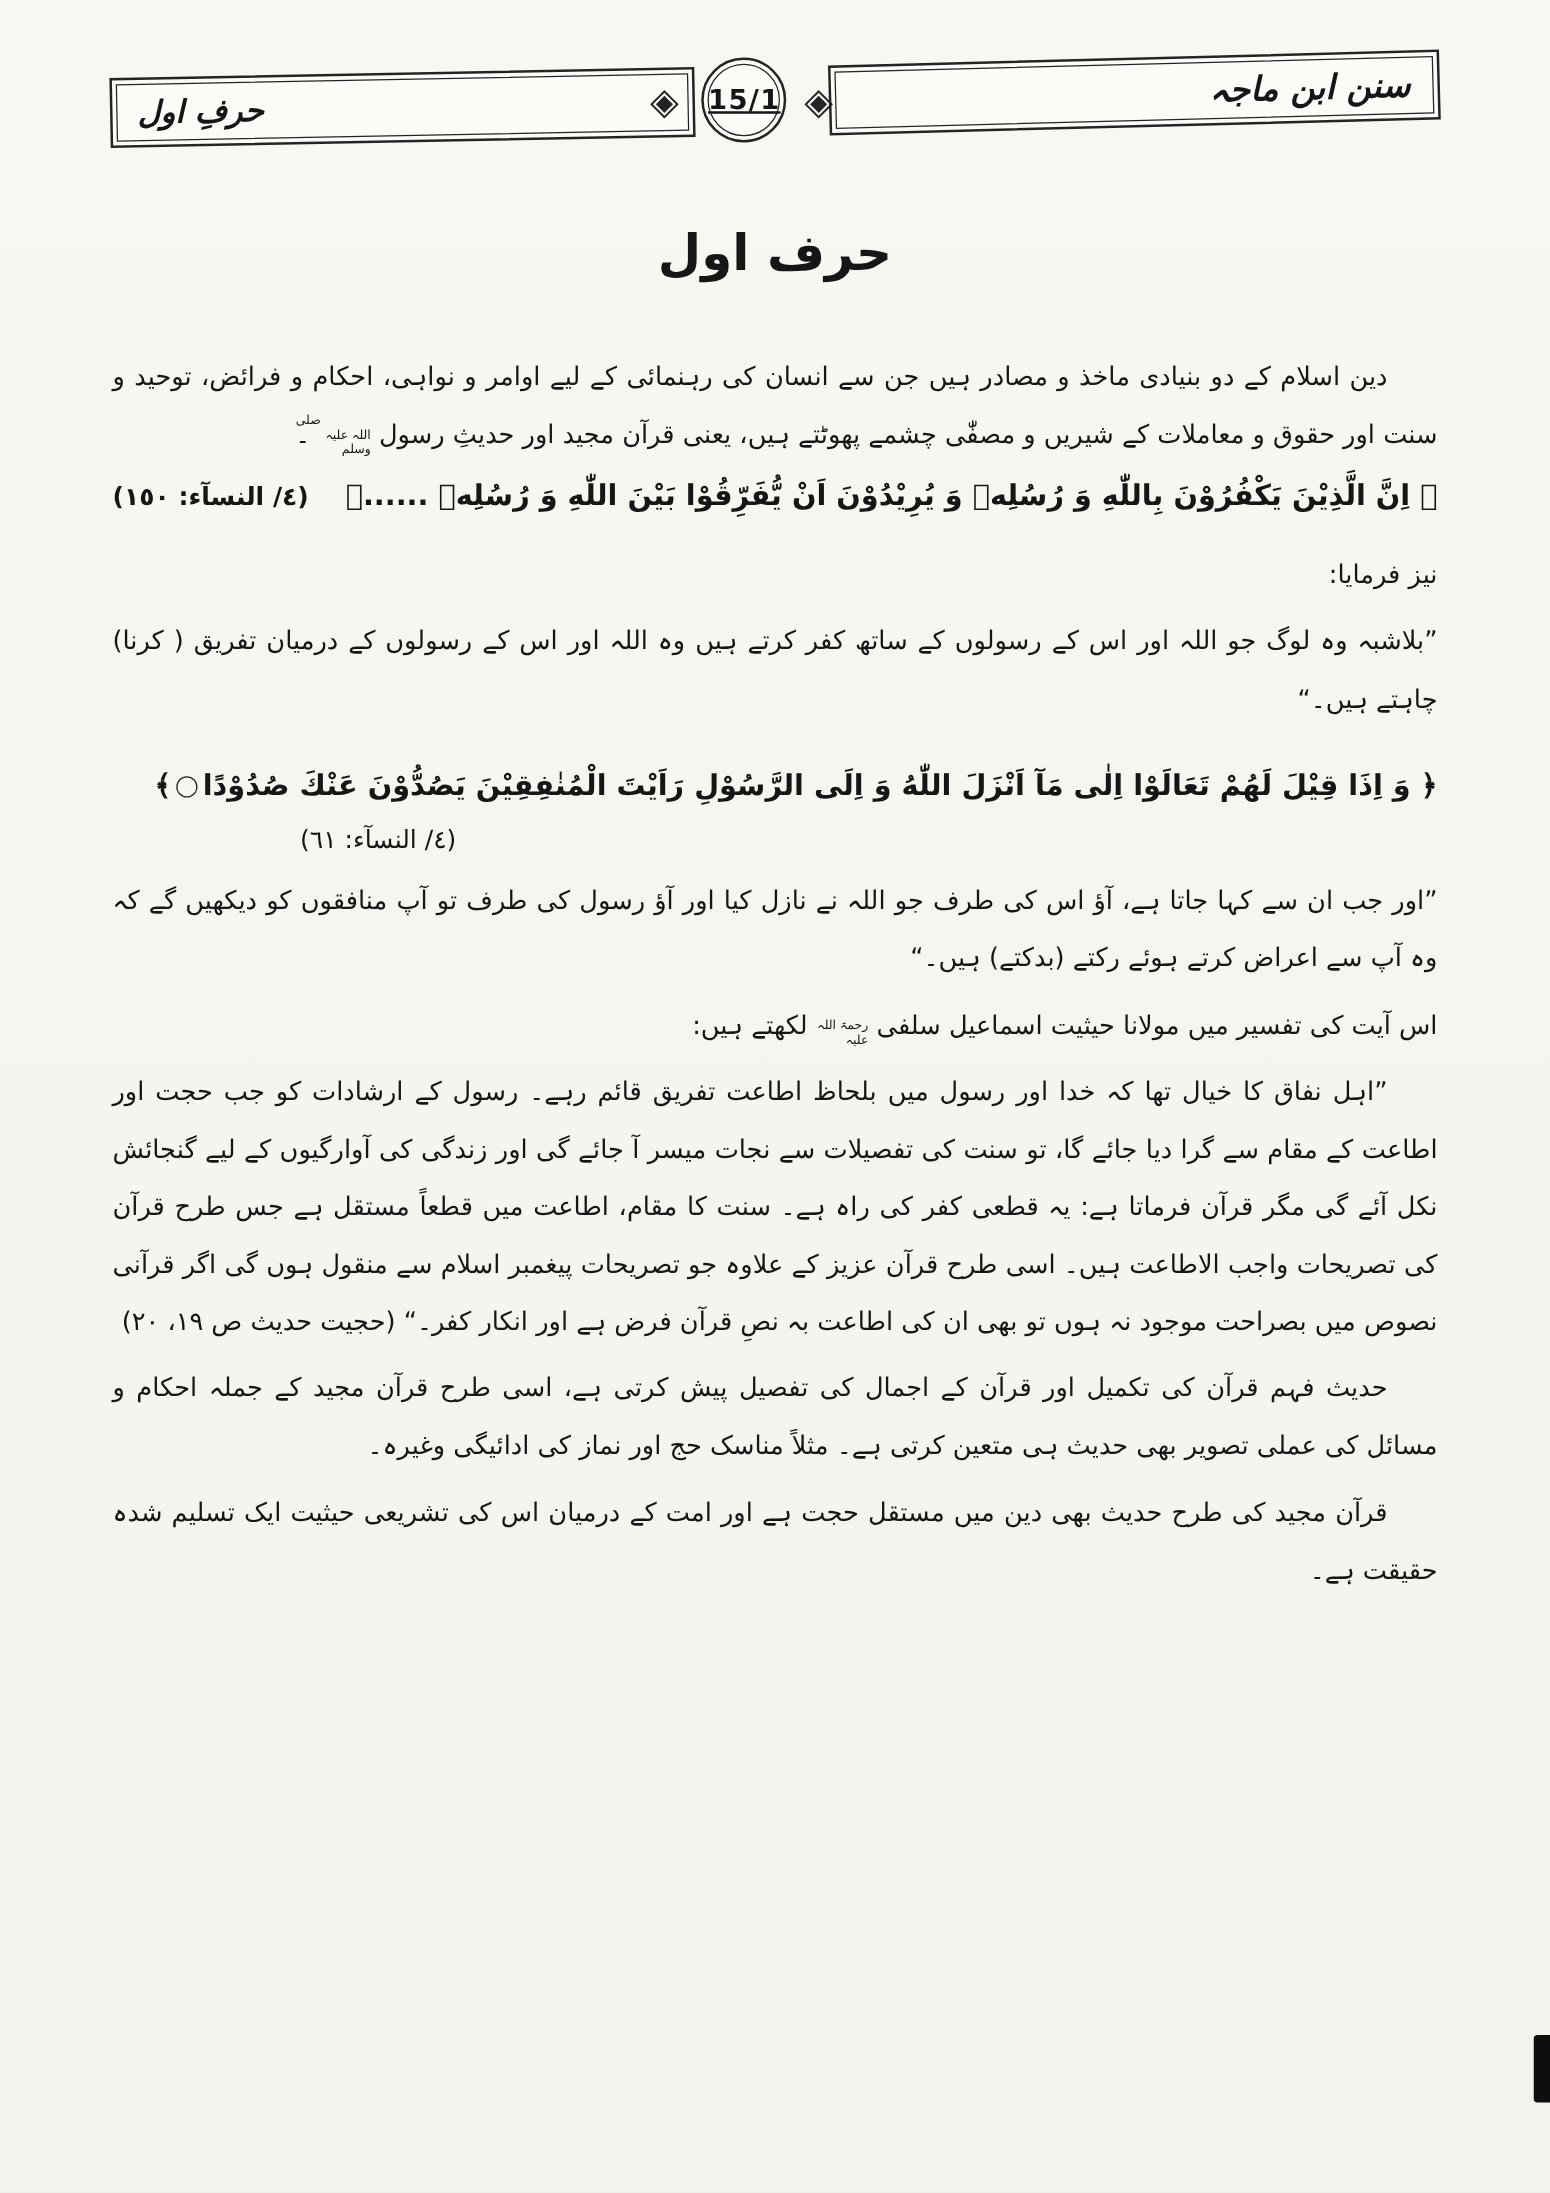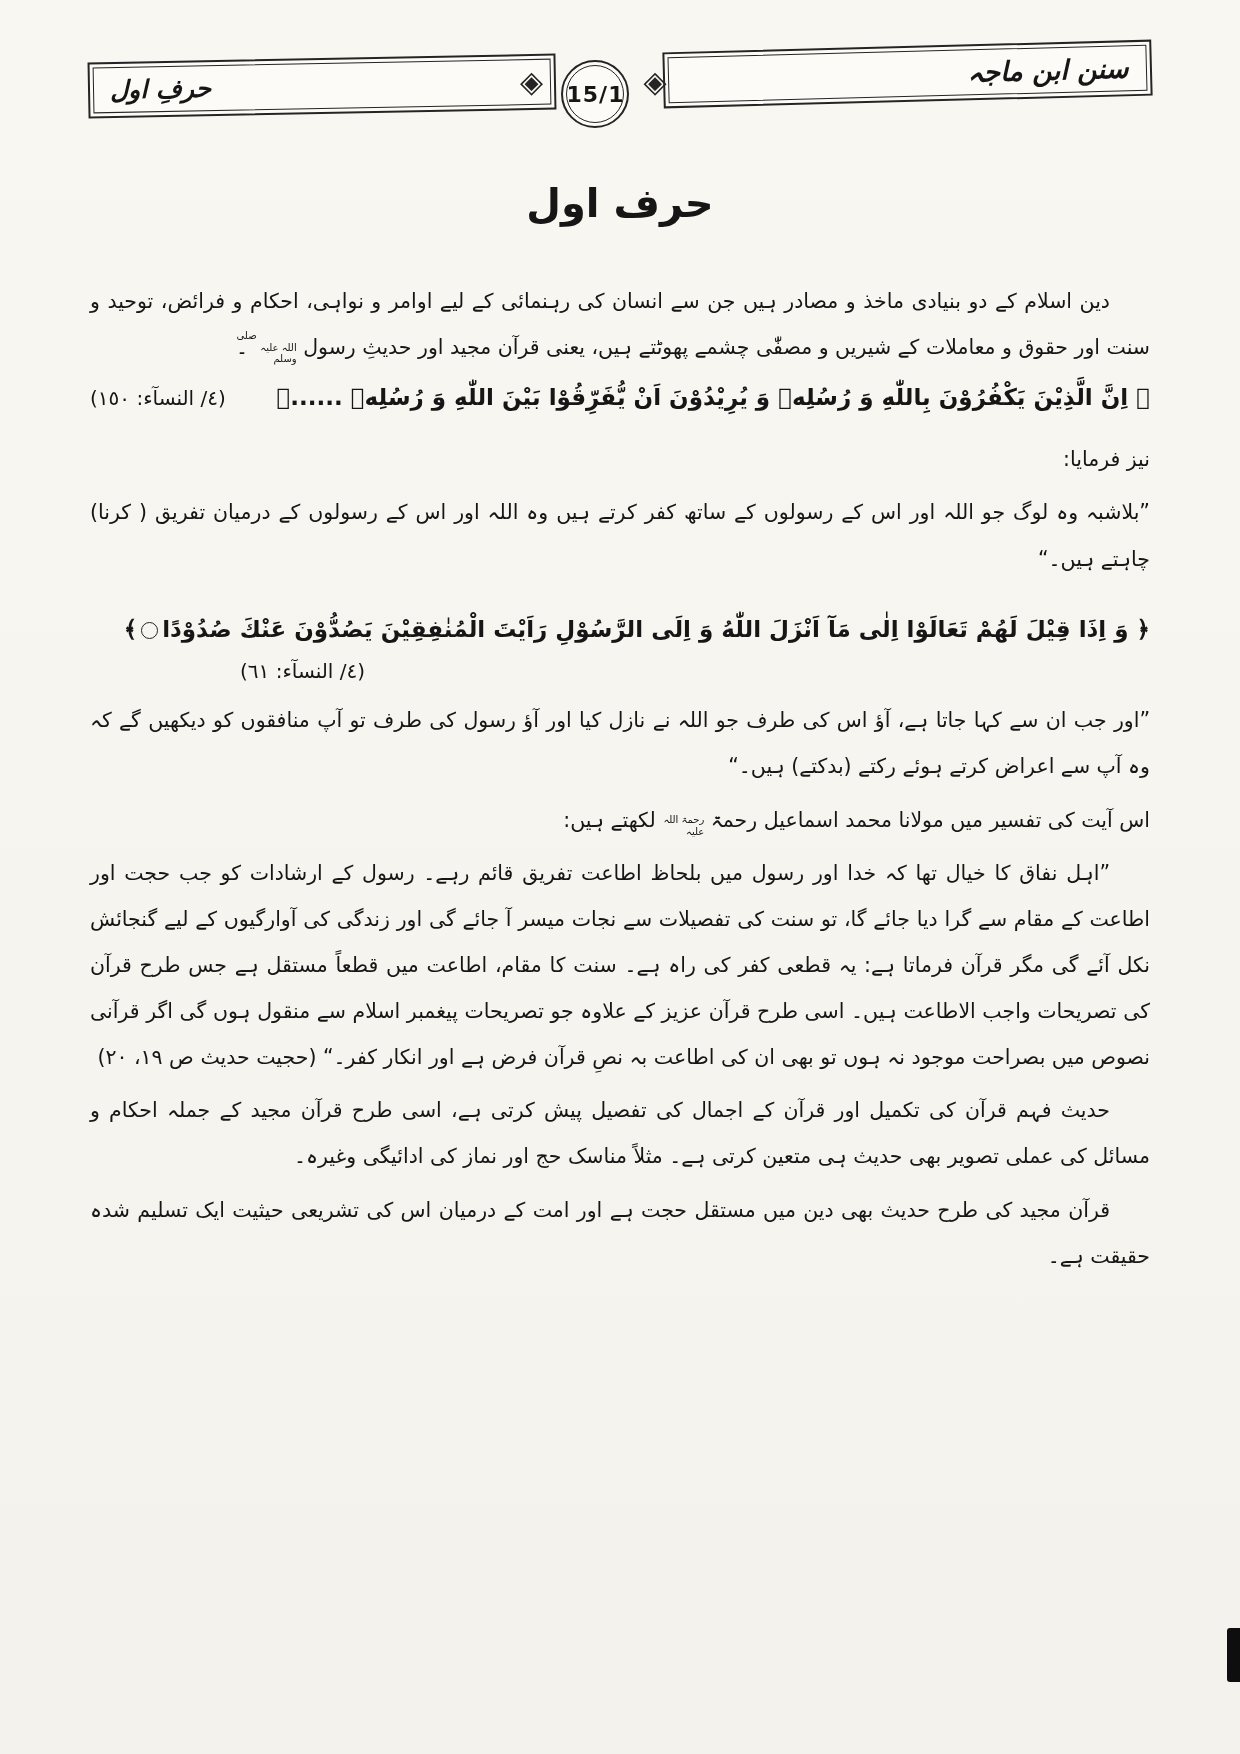--- a/index.html
+++ b/index.html
@@ -23,23 +23,23 @@
   .ribbon-right { left:54%; right:0; top:6px; height:56px; transform:rotate(-1.5deg); }
   .section-label {
     position:absolute; left:20px; top:50%; transform:translateY(-50%);
     font-size:25px; font-weight:bold; font-style:italic; direction:rtl; white-space:nowrap;
   }
   .book-title {
     position:absolute; right:22px; top:50%; transform:translateY(-50%);
     font-size:27px; font-weight:bold; font-style:italic; direction:rtl; white-space:nowrap;
   }
   .page-circle {
-    position:absolute; left:44.5%; top:20px; width:68px; height:68px;
+    position:absolute; left:44.5%; top:6px; width:68px; height:68px;
     background:#fcfbf7; border:2px solid #242424; border-radius:50%;
-    display:flex; align-items:center; justify-content:center; z-index:2; box-sizing:border-box;
+    display:flex; align-items:center; justify-content:center; z-index:2; box-sizing:border-box;text-decoration:underline;
   }
   .page-circle::after { content:""; position:absolute; inset:3px; border:1px solid #242424; border-radius:50%; }
   .page-num { font-size:22px; font-weight:bold; direction:ltr; letter-spacing:1px; }
   .ornament { position:absolute; top:24px; font-size:30px; color:#242424; z-index:1; }
   .orn-left  { left:40.6%; }
   .orn-right { left:52.2%; }
 
   
   .page-body { margin:50px 90px 0; direction:rtl; }
   .title {
@@ -52,21 +52,21 @@
     margin:7px 0;
   }
   .indent { text-indent:40px; }
   .gap-top { margin-top:26px; }
 
   .verse-line {
     display:flex; justify-content:space-between; align-items:baseline; gap:14px;
     direction:rtl; font-weight:700; font-size:23px; margin:14px 0 10px;
   }
   .verse-text { flex:1 1 auto; }
-  .verse-ref { font-weight:400; font-size:20px; white-space:nowrap;text-align:center; }
+  .verse-ref { font-weight:700; font-size:20px; white-space:nowrap;text-align:center; }
 
   .verse-center { font-weight:700; font-size:23px; margin:26px 0 8px; line-height:1.9; }
   .ayah-marker {
     display:inline-block; width:15px; height:15px; border:1.5px solid #242424;
     border-radius:50%; margin:0 4px; vertical-align:middle;
   }
   .verse2-ref { direction:rtl; text-align:left; padding-left:150px; font-size:20px; margin:2px 0 14px; }
 
   .honorific {
     display:inline-block; width:42px; font-size:10px; line-height:1.15;
@@ -121,21 +121,21 @@
 
     <div class="verse-center">
       <span>﴿ وَ اِذَا قِیْلَ لَھُمْ تَعَالَوْا اِلٰی مَآ اَنْزَلَ اللّٰهُ وَ اِلَی الرَّسُوْلِ رَاَیْتَ الْمُنٰفِقِیْنَ یَصُدُّوْنَ عَنْكَ صُدُوْدًا</span><span class="ayah-marker"></span><span>﴾</span>
     </div>
 
     <div class="verse2-ref">(٤/ النسآء: ٦١)</div>
 
     <p class="para">”اور جب ان سے کہا جاتا ہے، آؤ اس کی طرف جو اللہ نے نازل کیا اور آؤ رسول کی طرف تو آپ منافقوں کو دیکھیں گے کہ وہ آپ سے اعراض کرتے ہوئے رکتے (بدکتے) ہیں۔“</p>
 
     <p class="para">
-      <span>اس آیت کی تفسیر میں مولانا محمد اسماعیل رحمۃ</span>
+      <span>اس آیت کی تفسیر میں مولانا حیثیت اسماعیل سلفی</span>
       <span class="honorific">رحمۃ اللہ علیہ</span>
       <span>لکھتے ہیں:</span>
     </p>
 
     <p class="para indent">
       <span>”اہل نفاق کا خیال تھا کہ خدا اور رسول میں بلحاظ اطاعت تفریق قائم رہے۔ رسول کے ارشادات کو جب حجت اور اطاعت کے مقام سے گرا دیا جائے گا، تو سنت کی تفصیلات سے نجات میسر آ جائے گی اور زندگی کی آوارگیوں کے لیے گنجائش نکل آئے گی مگر قرآن فرماتا ہے: یہ قطعی کفر کی راہ ہے۔ سنت کا مقام، اطاعت میں قطعاً مستقل ہے جس طرح قرآن کی تصریحات واجب الاطاعت ہیں۔ اسی طرح قرآن عزیز کے علاوہ جو تصریحات پیغمبر اسلام سے منقول ہوں گی اگر قرآنی نصوص میں بصراحت موجود نہ ہوں تو بھی ان کی اطاعت بہ نصِ قرآن فرض ہے اور انکار کفر۔“</span>
       <span class="quote-ref">(حجیت حدیث ص ۱۹، ۲۰)</span>
     </p>
 
     <p class="para indent">حدیث فہم قرآن کی تکمیل اور قرآن کے اجمال کی تفصیل پیش کرتی ہے، اسی طرح قرآن مجید کے جملہ احکام و مسائل کی عملی تصویر بھی حدیث ہی متعین کرتی ہے۔ مثلاً مناسک حج اور نماز کی ادائیگی وغیرہ۔</p>

